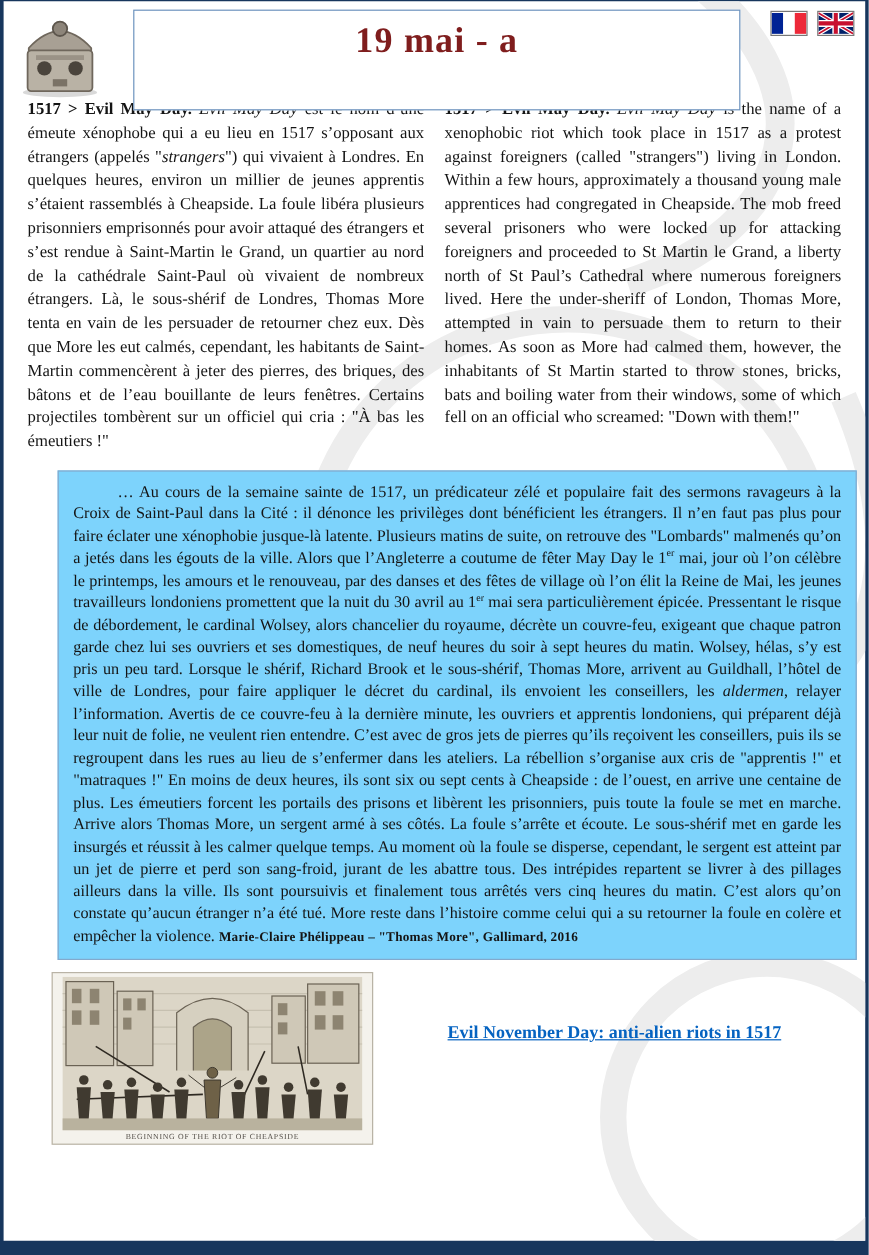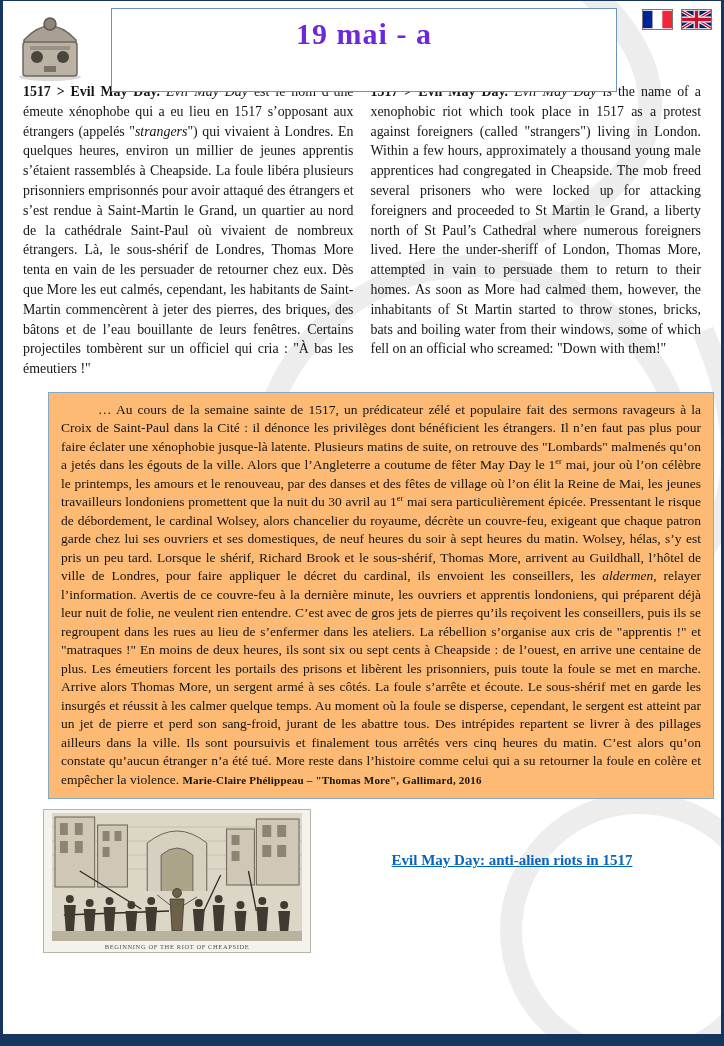--- a/index.html
+++ b/index.html
@@ -15,38 +15,38 @@
   .layer { position:relative; z-index:1; }
 
   
   .logo { position:absolute; top:3px; left:7px; width:80px; height:80px; z-index:2; }
   .title-box {
     position:absolute; left:108px; top:7px; width:506px; height:84px;
     background:#ffffff; border:1px solid #6d93bf; z-index:2;
   }
   .title-box h1 {
     margin:8px 0 0; text-align:center; font-size:30px; font-weight:bold;
-    letter-spacing:1px; color:#6d28d9;
+    letter-spacing:1px; color:#7f1d1d;
   }
   .flags { position:absolute; top:8px; right:9px; display:flex; gap:8px; z-index:2; }
   .flag { width:31px; height:21px; display:block; border:1px solid #777; background:#fff; }
   .flag svg { display:block; width:100%; height:100%; }
 
   
   .content { position:absolute; left:0; right:0; top:81px; z-index:1; }
   .columns { display:flex; gap:17px; padding:0 20px; }
   .col {
     flex:1; margin:0; text-align:justify;
     font-size:13.9px; line-height:19.8px;
   }
   .col b { font-weight:bold; }
 
   .quote-box {
     margin:13px 7px 0 45px;
-    background:#fdba74; border:1px solid #83a9cc;
+    background:#7dd3fc; border:1px solid #83a9cc;
     padding:8px 12px 9px 12px;
   }
   .quote-box p {
     margin:0; text-align:justify; text-indent:37px;
     font-size:13.5px; line-height:18.5px;
   }
   .quote-box sup { font-size:0.62em; vertical-align:super; line-height:0; }
   .attribution { font-size:11px; font-weight:bold; letter-spacing:0.2px; }
 
   .bottom-row { display:flex; margin-top:10px; padding:0 8px 0 40px; }
@@ -190,18 +190,18 @@
             <circle cx="126" cy="80" r="4.5"></circle>
               <path d="M119 86 h14 l-2 32 h-10 z"></path>
             <line x1="119" y1="92" x2="106" y2="82"></line>
             <line x1="133" y1="92" x2="146" y2="84"></line>
           </g>
           <rect x="0" y="118" width="252" height="10" fill="#b9b29e"></rect>
         </svg>
         <figcaption>BEGINNING OF THE RIOT OF CHEAPSIDE</figcaption>
       </figure>
       <div class="link-area">
-        <a href="#">Evil May Day: anti-alien riots in 1517</a>
+        <a href="#">Evil November Day: anti-alien riots in 1517</a>
       </div>
     </div>
 
   </div>
 </div>
 
 </body></html>

